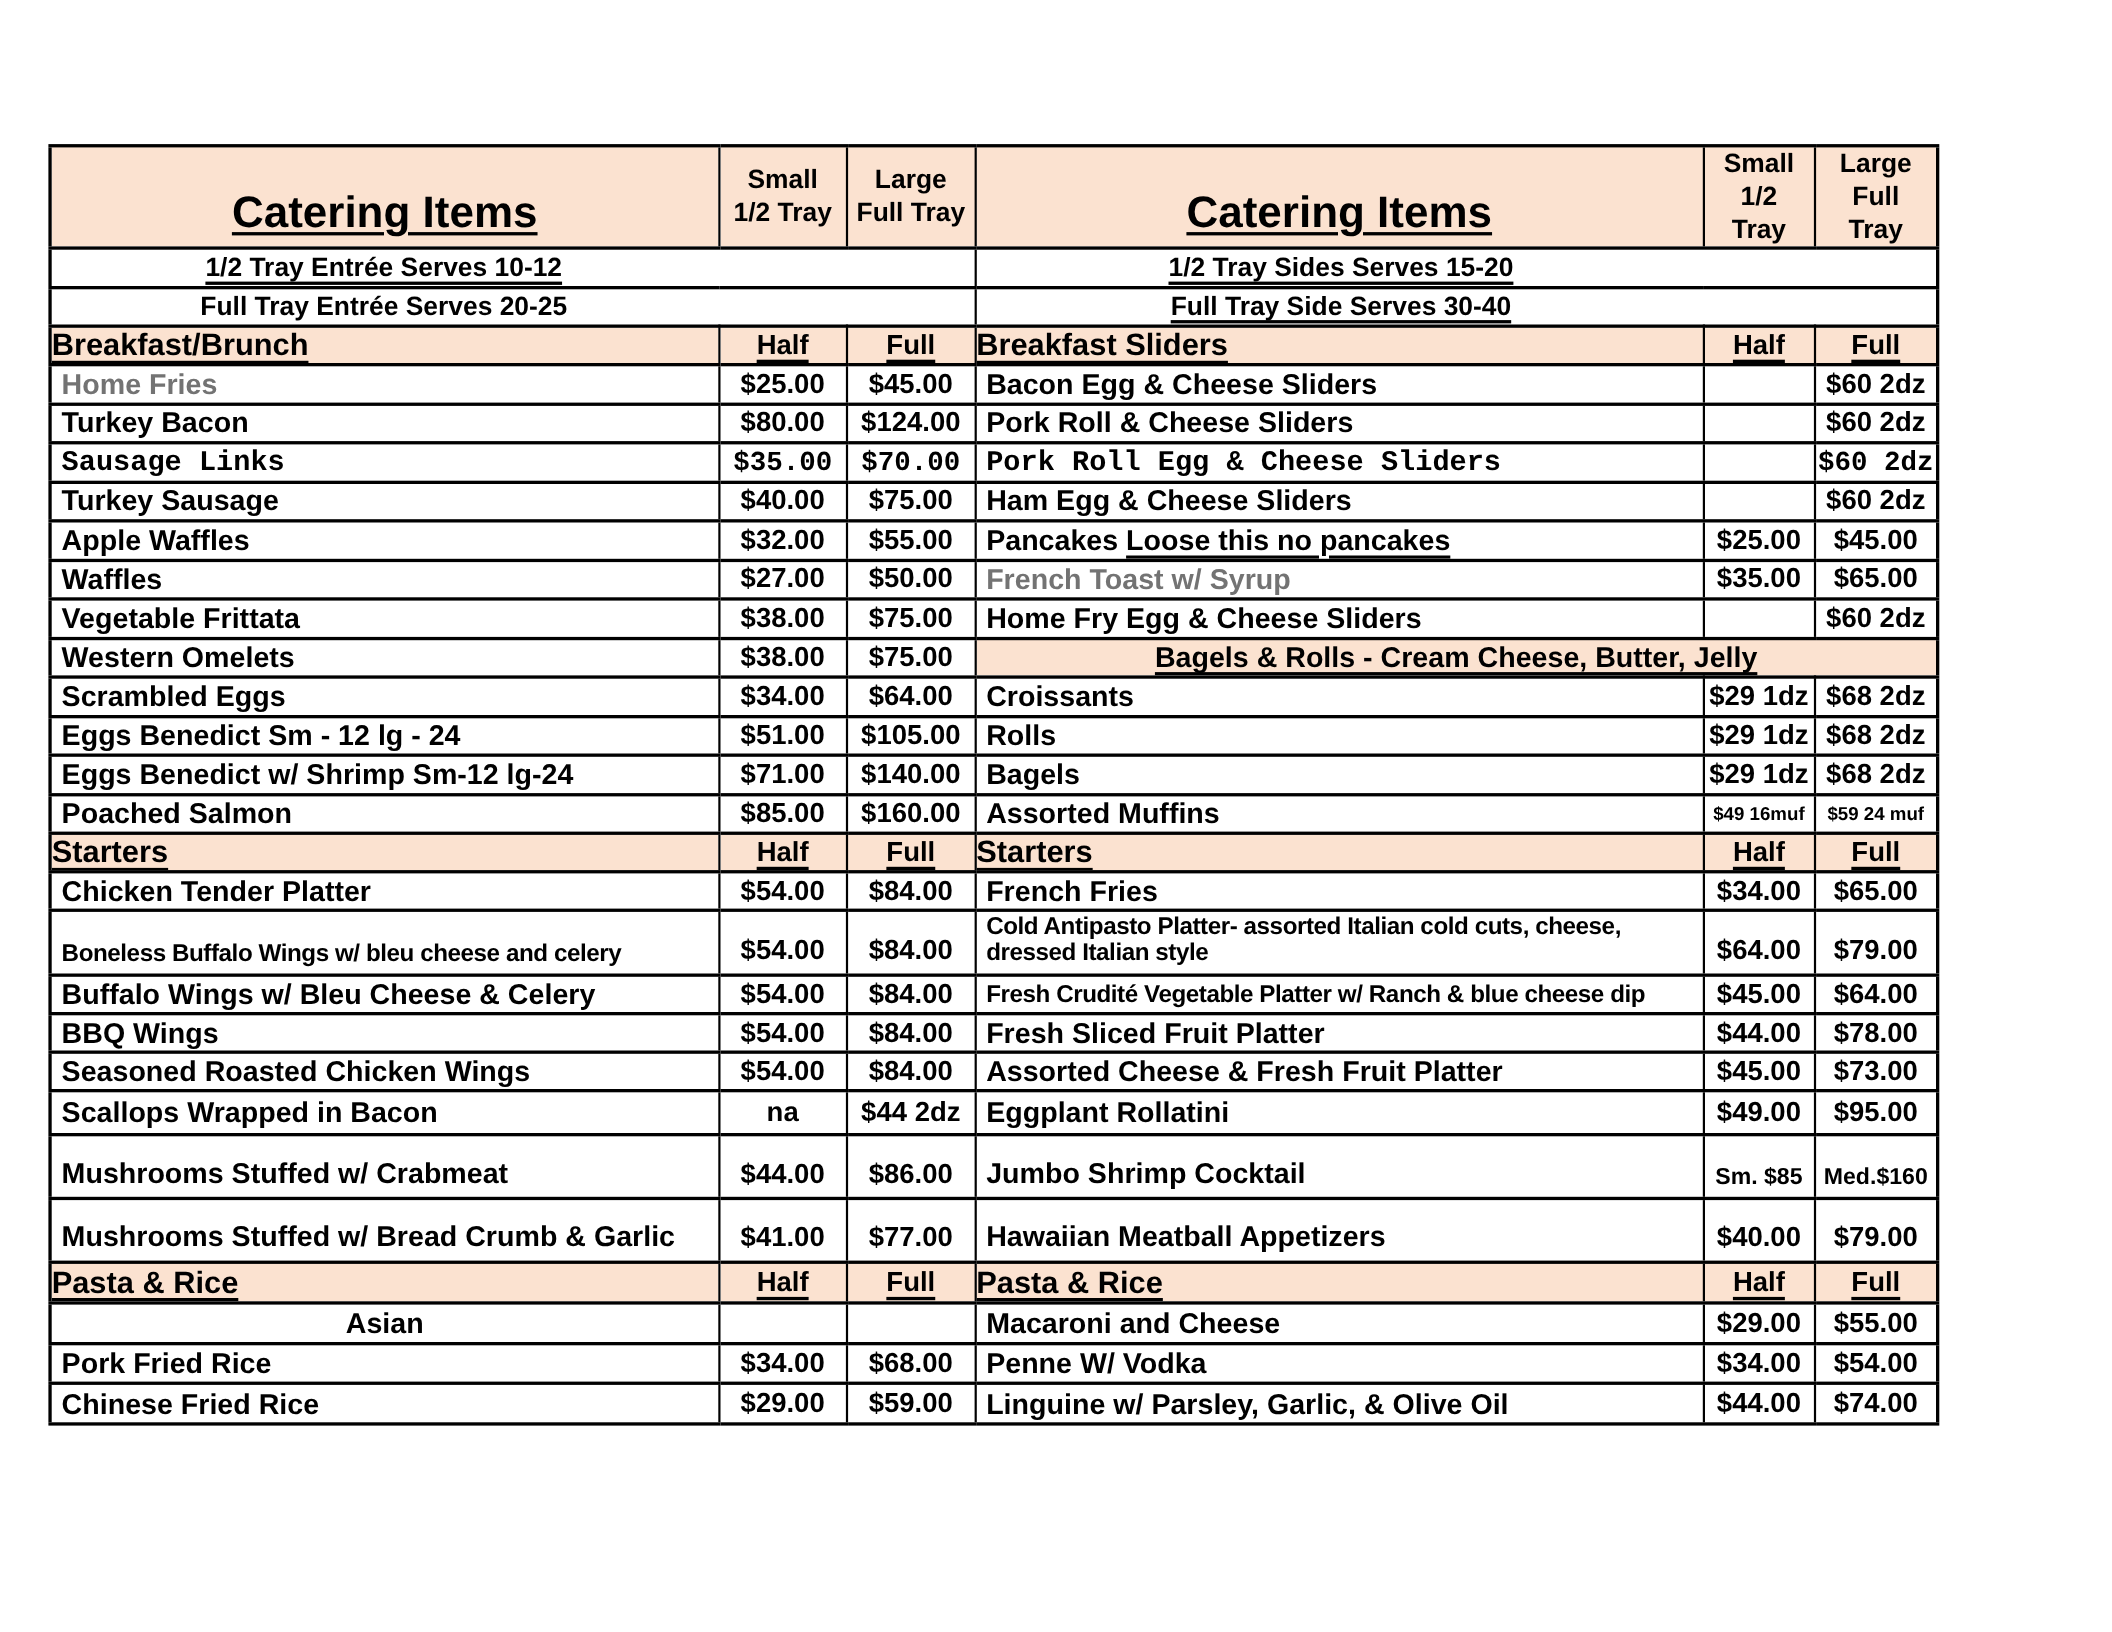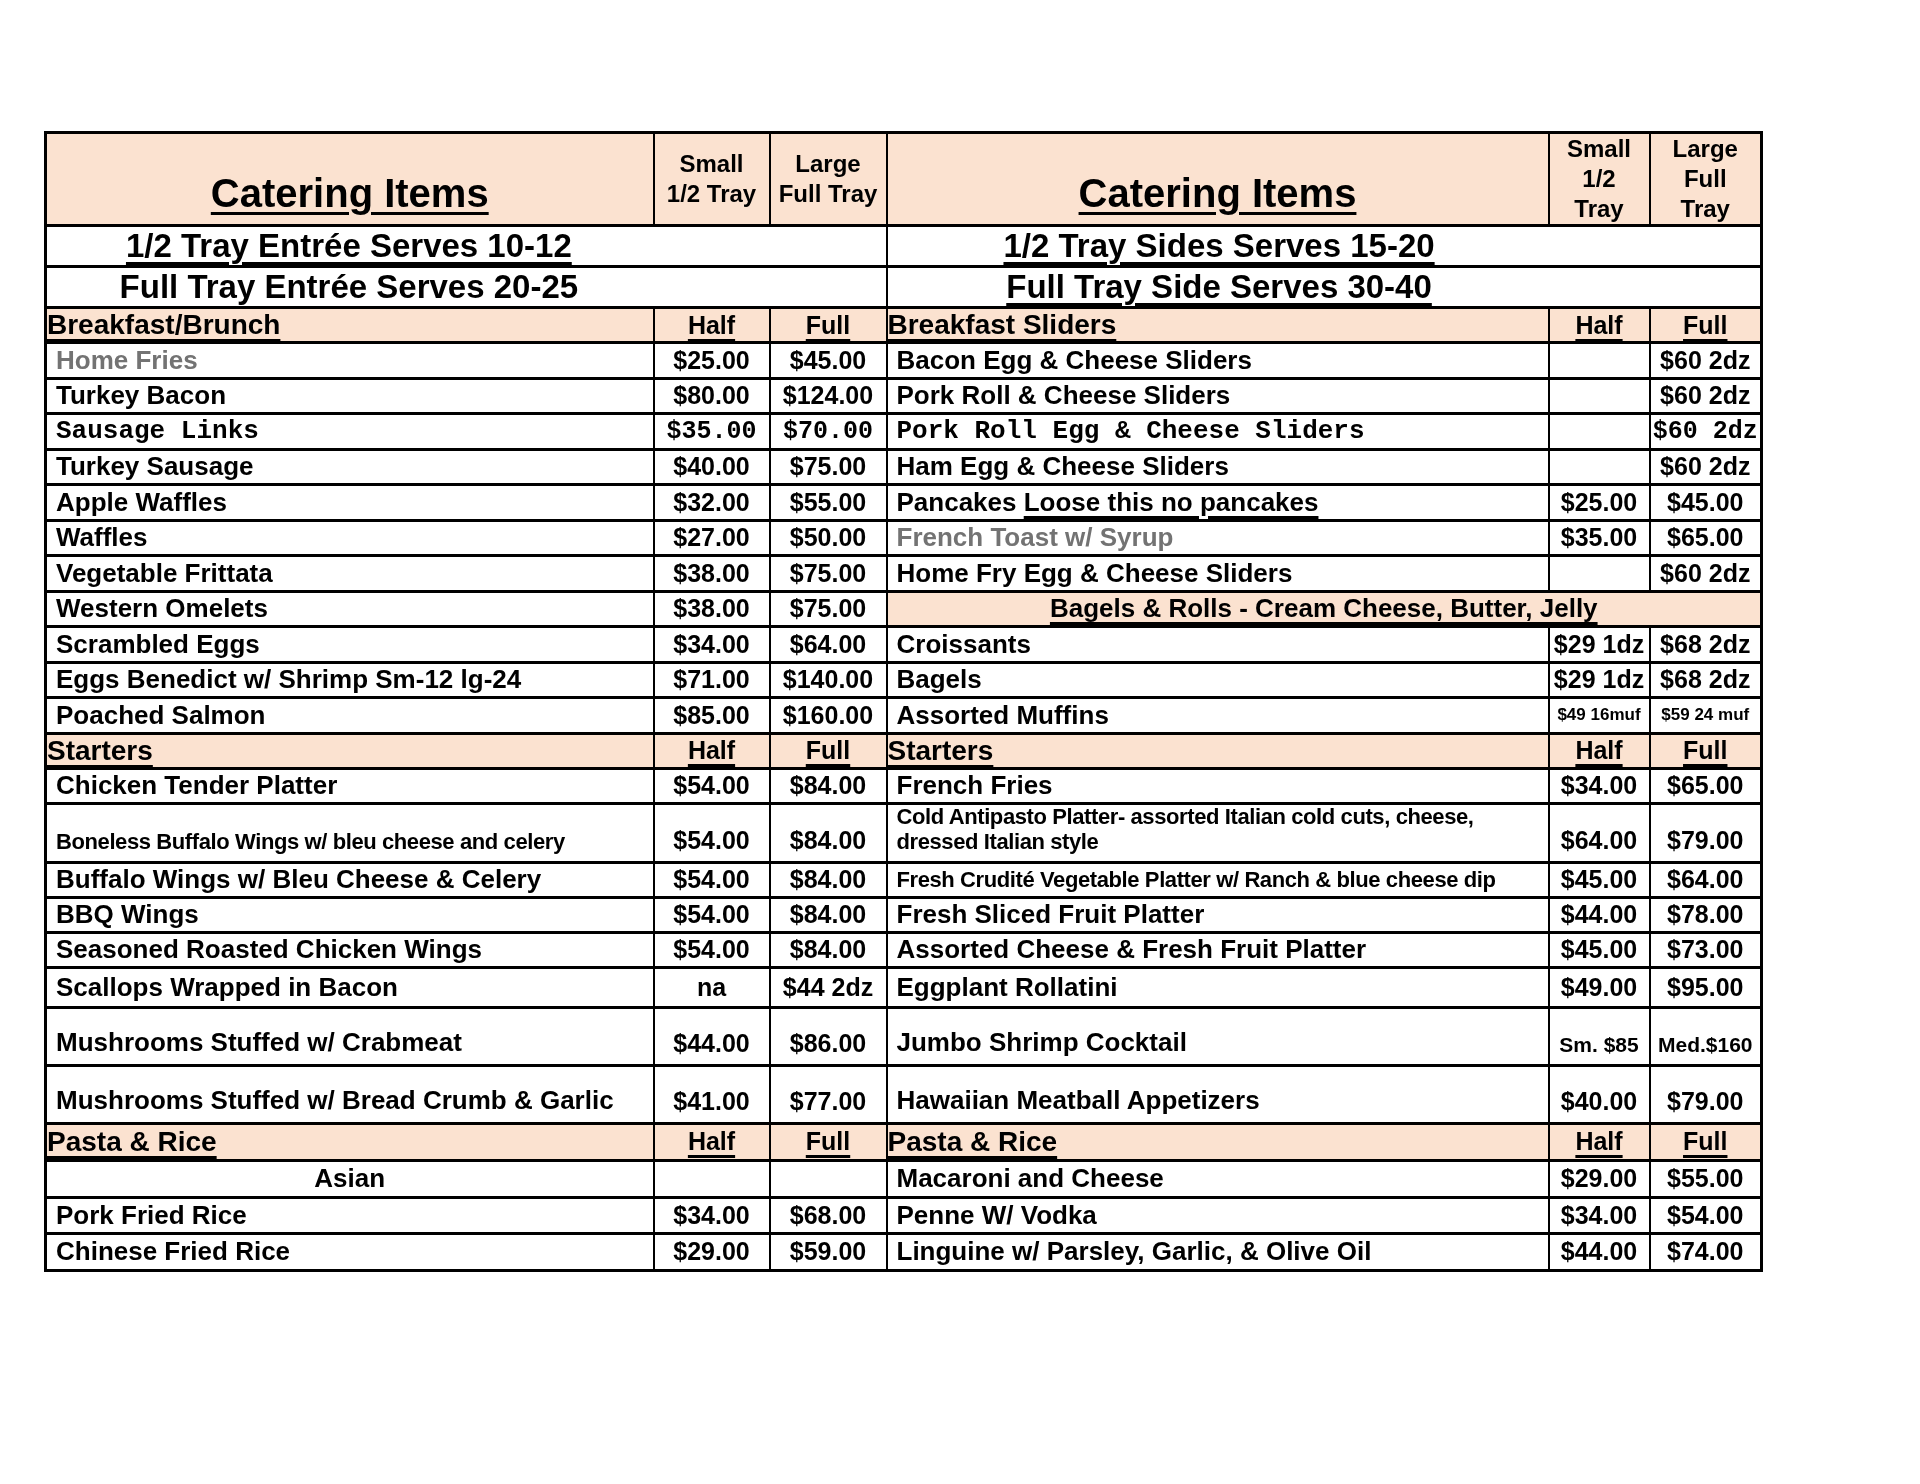--- a/index.html
+++ b/index.html
@@ -9,21 +9,21 @@
   td{border-top:3px solid #000;border-bottom:3px solid #000;border-left:2px solid #000;border-right:2px solid #000;
      padding:0;vertical-align:middle;overflow:hidden;}
   table{border:3px solid #000;}
   .band{background:#fbe2d0;}
   .uline{text-decoration:underline;text-underline-offset:5px;text-decoration-thickness:2.5px;}
   
   .title-cell{text-align:center;vertical-align:bottom;padding-bottom:8px;font-size:40px;font-weight:700;}
   .tray-cell{text-align:center;font-size:24px;font-weight:600;line-height:1.25;padding:0 6px;}
   
   .sub-cell{vertical-align:middle;}
-  .sub-inner{text-align:center;font-size:33px;font-weight:700;}
+  .sub-inner{text-align:center;font-size:24px;font-weight:700;}
   .sub-inner.w-left{width:72%;}
   .sub-inner.w-right{width:76%;}
   
   .sec-label{font-size:28px;font-weight:700;}
   .hf-head{text-align:center;font-size:25px;font-weight:700;}
   
   .name{text-align:left;padding-left:9px;font-size:26px;font-weight:600;white-space:nowrap;}
   .name.wrap{white-space:normal;line-height:1.12;}
   .name.fit{font-size:22px;letter-spacing:-0.4px;}
   .name.centered{text-align:center;padding-left:0;}
@@ -146,20 +146,28 @@
         </tr>
         <tr style="height: 35.5px;">
           <td class="name">Scrambled Eggs</td>
           <td class="price">$34.00</td>
           <td class="price">$64.00</td>
           <td class="name">Croissants</td>
           <td class="price">$29 1dz</td>
           <td class="price">$68 2dz</td>
         </tr>
         <tr style="height: 35.5px;">
+          <td class="name">Eggs Benedict  Sm - 12 lg - 24</td>
+          <td class="price">$51.00</td>
+          <td class="price">$105.00</td>
+          <td class="name">Rolls</td>
+          <td class="price">$29 1dz</td>
+          <td class="price">$68 2dz</td>
+        </tr>
+        <tr style="height: 35.5px;">
           <td class="name">Eggs Benedict w/ Shrimp Sm-12 lg-24</td>
           <td class="price">$71.00</td>
           <td class="price">$140.00</td>
           <td class="name">Bagels</td>
           <td class="price">$29 1dz</td>
           <td class="price">$68 2dz</td>
         </tr>
         <tr style="height: 35.5px;">
           <td class="name">Poached Salmon</td>
           <td class="price">$85.00</td>

